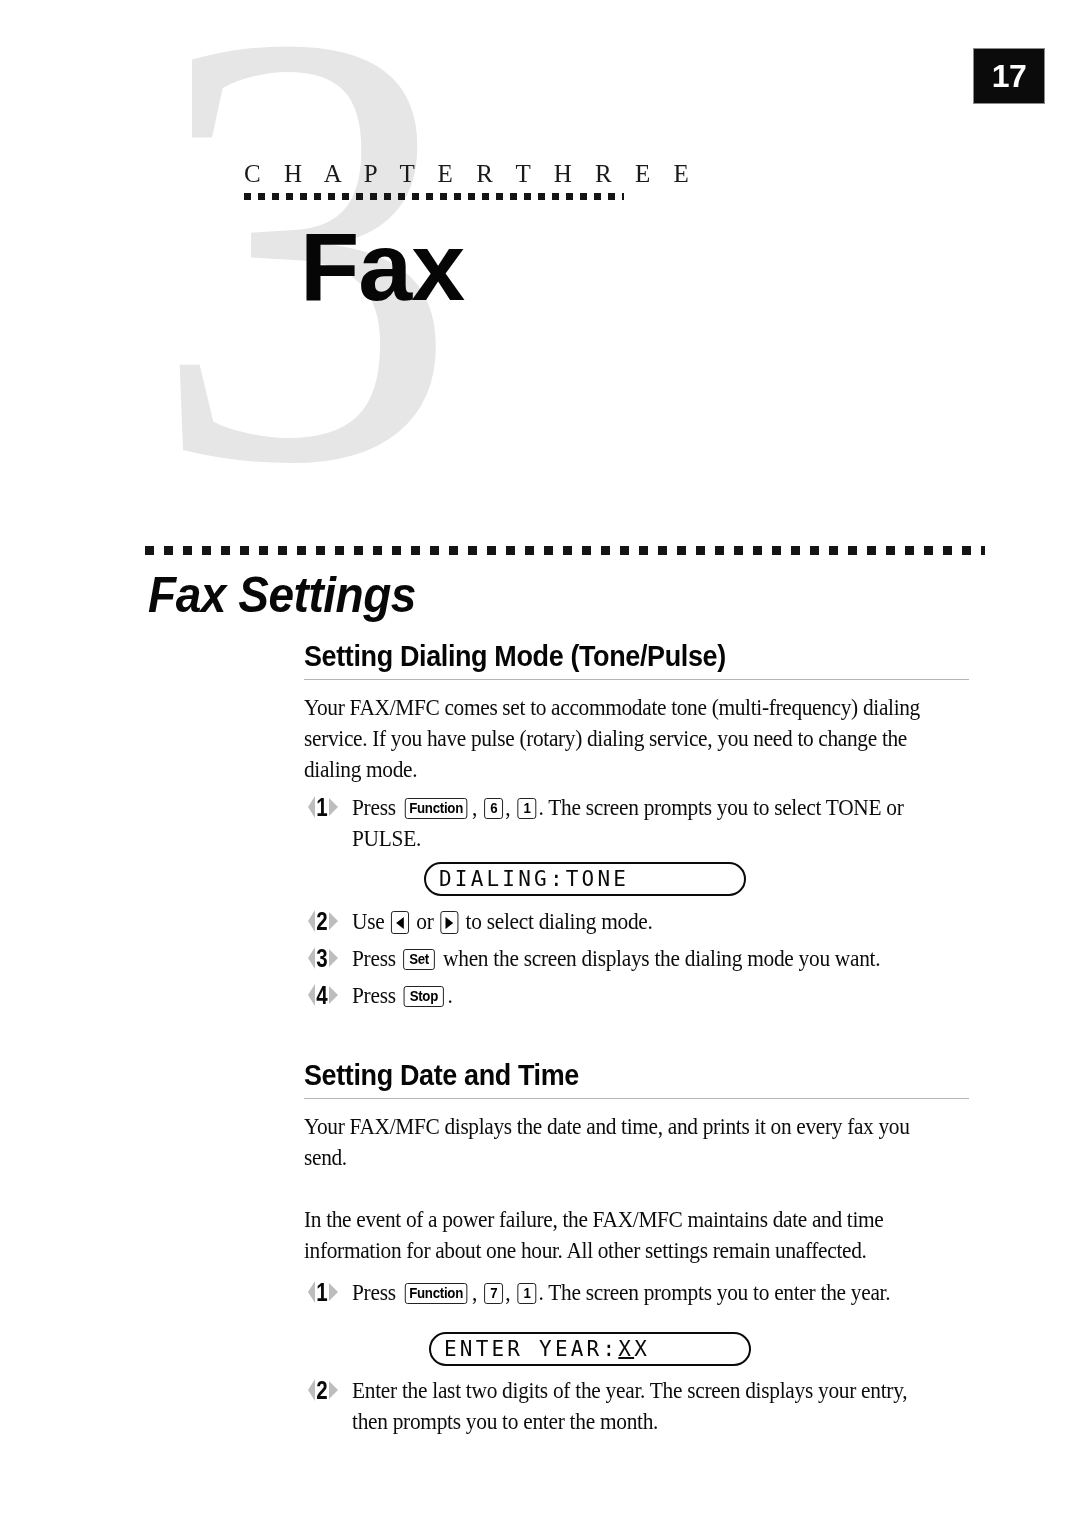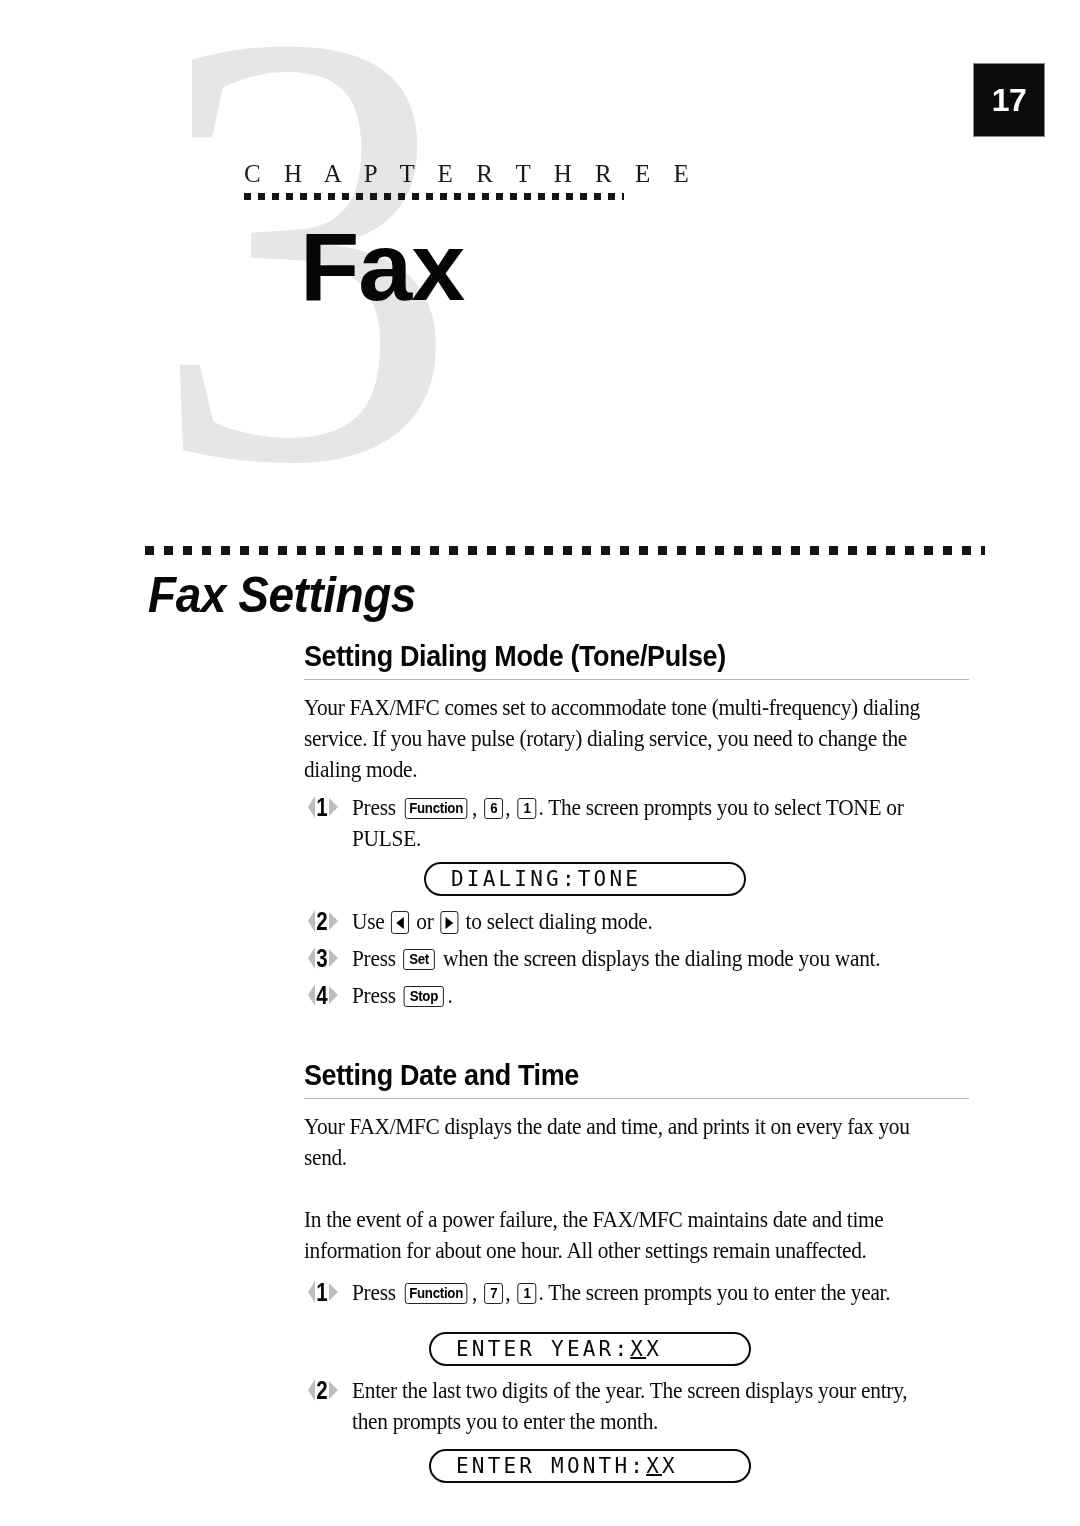--- a/index.html
+++ b/index.html
@@ -12,24 +12,24 @@
     height: 1526px;
     position: relative;
     overflow: hidden;
     font-family: "Liberation Serif", serif;
     color: #000000;
   }
 
   
   .page-badge {
     position: absolute;
-    top: 64px;
+    top: 49px;
     left: 974px;
     width: 70px;
-    height: 72px;
+    height: 54px;
     background: #0b0b0b;
     color: #ffffff;
     font-family: "Liberation Sans", sans-serif;
     font-weight: bold;
     font-size: 32px;
     letter-spacing: -0.5px;
     display: flex;
     align-items: center;
     justify-content: center;
     box-shadow: 0 0 0 1px #8a8a8a;
@@ -236,21 +236,21 @@
     border-radius: 17px;
     height: 30px;
     display: flex;
     align-items: center;
     background: #ffffff;
   }
   .lcd-text {
     font-family: "DejaVu Sans Mono", monospace;
     font-size: 21px;
     letter-spacing: 3.2px;
-    padding-left: 25px;
+    padding-left: 13px;
     color: #0a0a0a;
     white-space: pre;
     line-height: 22px;
   }
   .lcd-text .cur {
     text-decoration: underline;
     text-underline-offset: 1px;
   }
   .lcd-w1 { width: 318px; }
   .lcd-w2 { width: 318px; }
@@ -363,19 +363,14 @@
 
   <div class="step" style="margin-top:9px;">
     <span class="step-marker">
       <span class="tri-l"></span>
       <span class="num">2</span>
       <span class="tri-r"></span>
     </span>
     <span class="step-txt">Enter the last two digits of the year. The screen displays your entry, then prompts you to enter the month.</span>
   </div>
 
-  <div class="indent-lcd" style="margin-top:12px;">
-    <div class="lcd lcd-w3">
-      <span class="lcd-text"><span>ENTER MONTH:</span><span class="cur">X</span><span>X</span></span>
-    </div>
-  </div>
 
 </div>
 
 </body></html>

